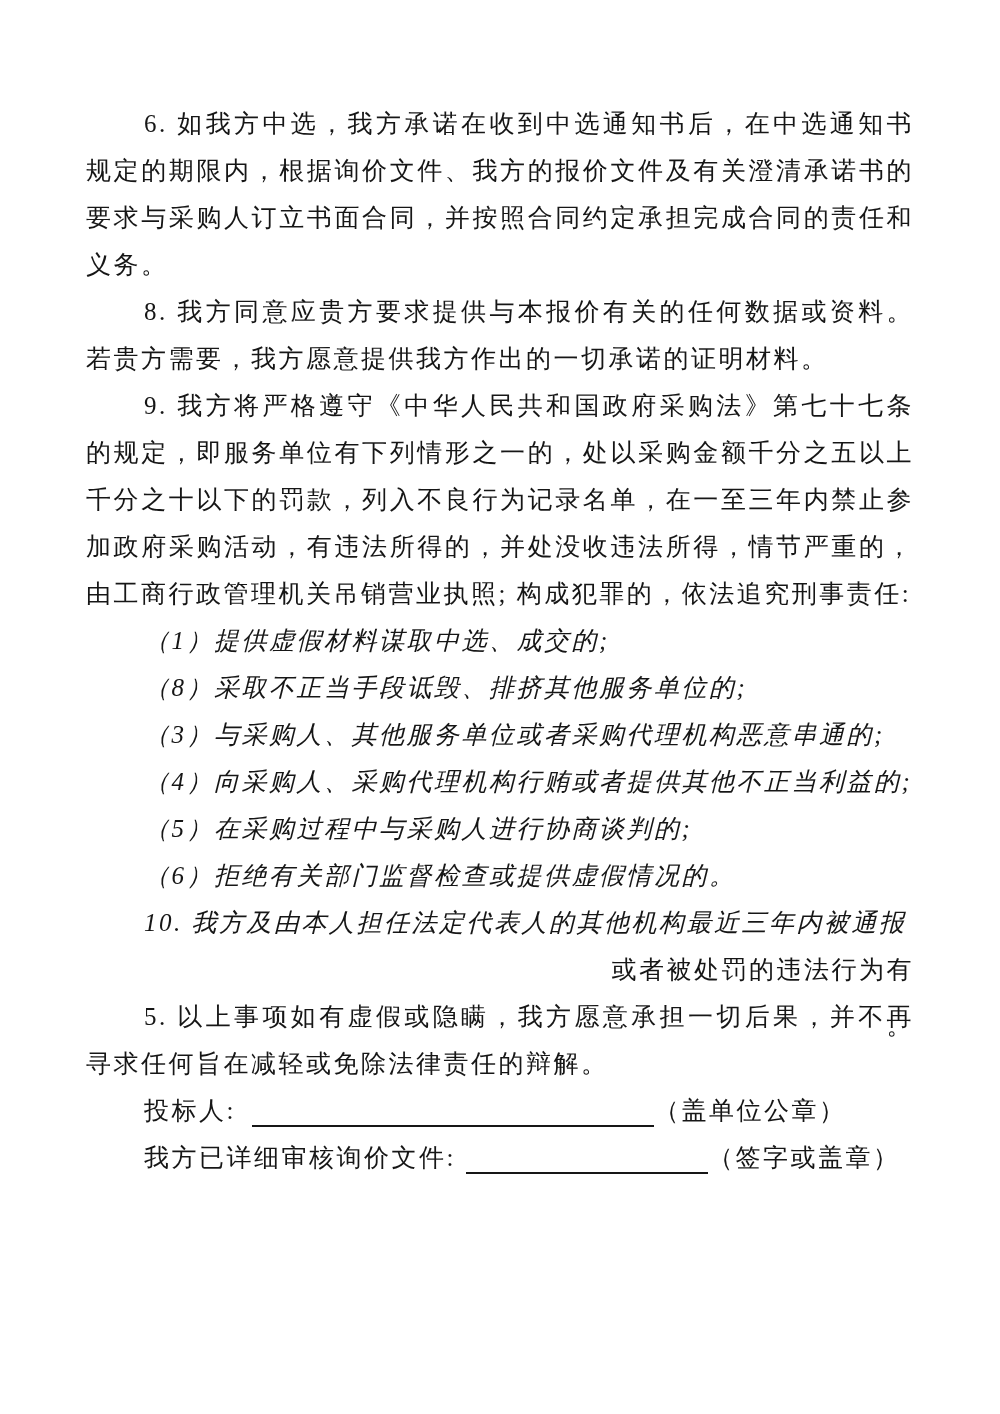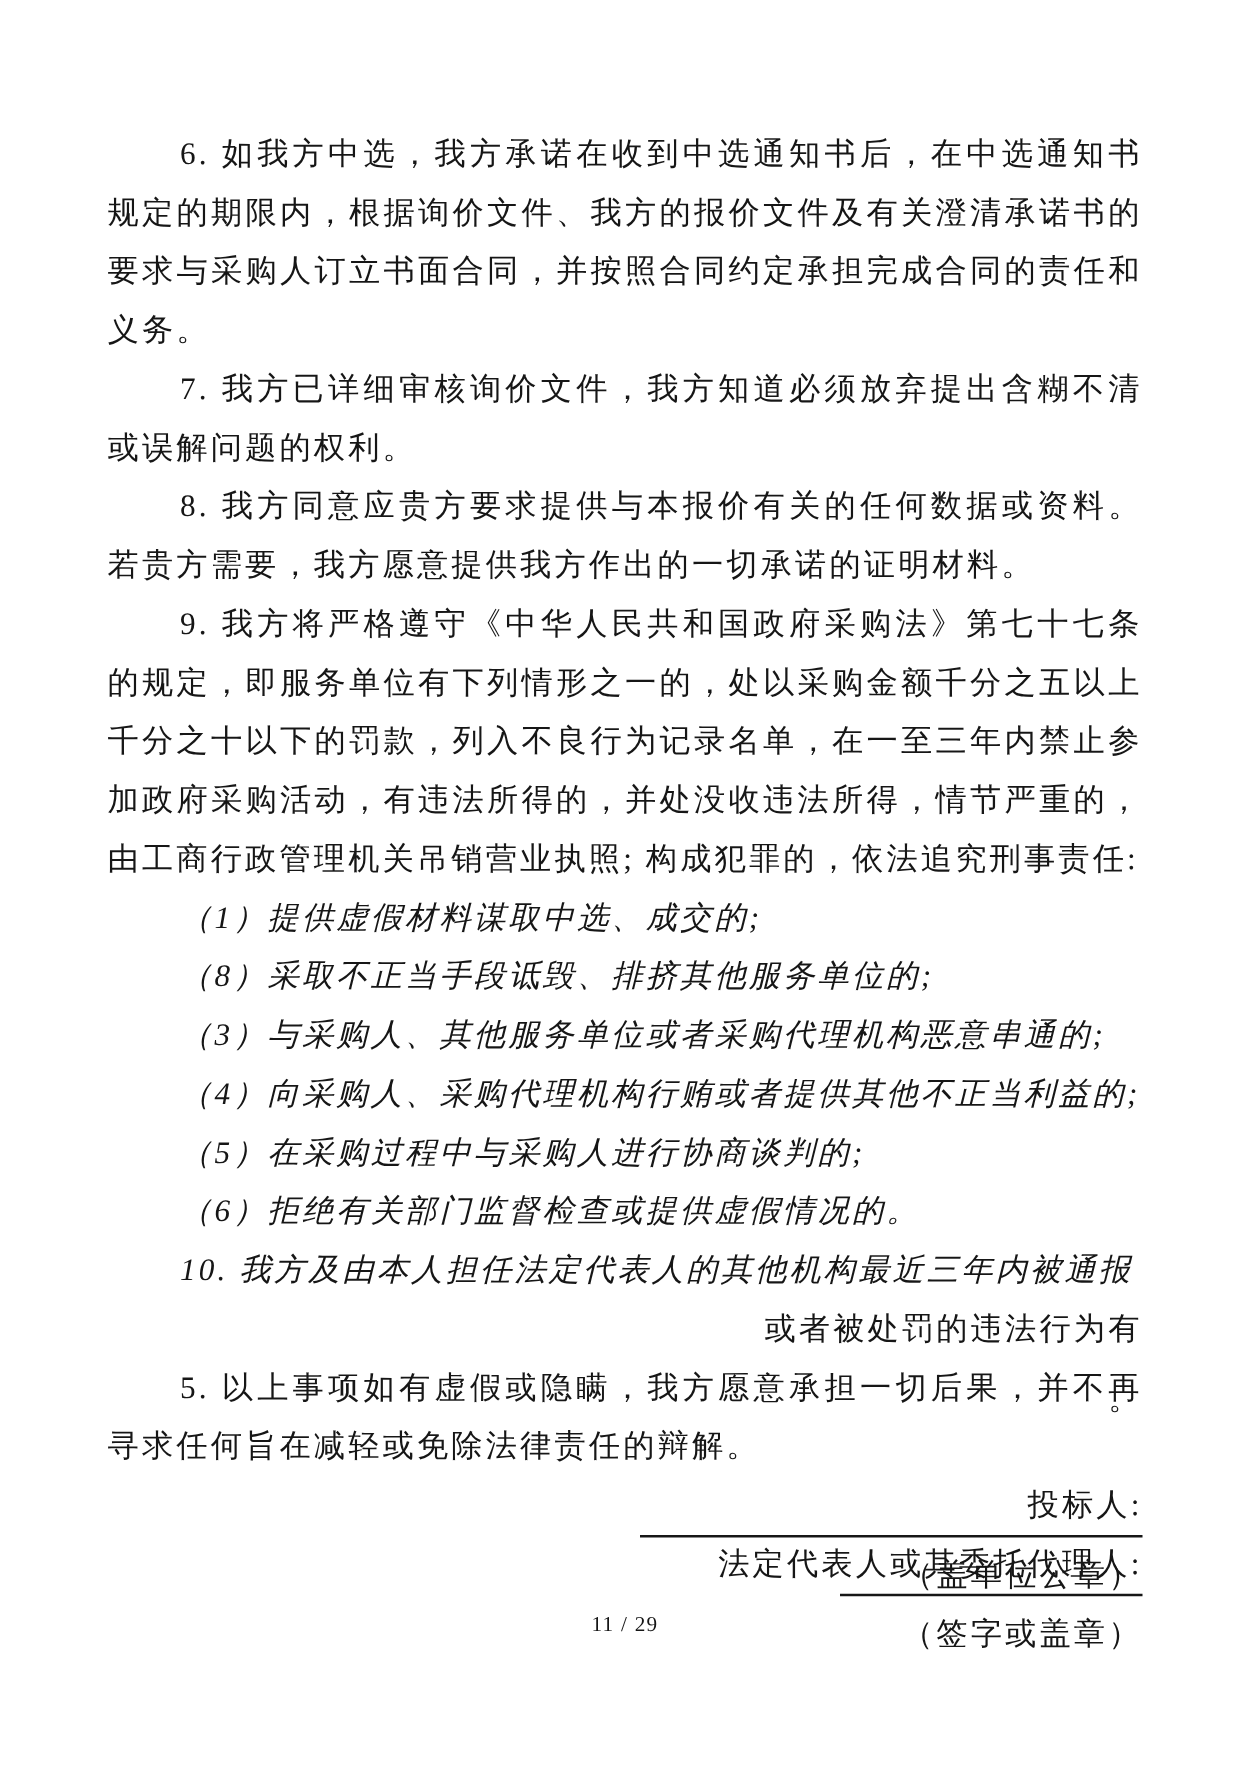--- a/index.html
+++ b/index.html
@@ -41,21 +41,20 @@
     margin-bottom: 7px;
   }
   .blank.grow { flex: 1 1 auto; }
   .blank.w-bidder { width: 402px; margin-left: 16px; }
   .blank.w-rep   { width: 242px; margin-left: 10px; }
   .sig-row {
     display: flex;
     align-items: flex-end;
     height: 47px;
     padding-left: 58px;
-    flex-direction: column;
   }
   .sig-label, .sig-note, .suffix { white-space: nowrap; }
   .sig-note { }
   .footer {
     position: absolute;
     left: 0;
     top: 1290px;
     width: 100%;
     text-align: center;
     font-size: 17px;
@@ -64,21 +63,20 @@
   }
 </style>
 </head>
 <body>
 
 <div class="page">
   <div class="content">
 
     <p class="para">6. 如我方中选，我方承诺在收到中选通知书后，在中选通知书规定的期限内，根据询价文件、我方的报价文件及有关澄清承诺书的要求与采购人订立书面合同，并按照合同约定承担完成合同的责任和义务。</p>
 
-    <p class="para">7. 我方已详细审核询价文件，我方知道必须放弃提出含糊不清或误解问题的权利。</p>
 
     <p class="para">8. 我方同意应贵方要求提供与本报价有关的任何数据或资料。若贵方需要，我方愿意提供我方作出的一切承诺的证明材料。</p>
 
     <p class="para">9. 我方将严格遵守《中华人民共和国政府采购法》第七十七条的规定，即服务单位有下列情形之一的，处以采购金额千分之五以上千分之十以下的罚款，列入不良行为记录名单，在一至三年内禁止参加政府采购活动，有违法所得的，并处没收违法所得，情节严重的，由工商行政管理机关吊销营业执照; 构成犯罪的，依法追究刑事责任:</p>
 
     <p class="para oneline">（1）提供虚假材料谋取中选、成交的;</p>
     <p class="para oneline">（8）采取不正当手段诋毁、排挤其他服务单位的;</p>
     <p class="para oneline">（3）与采购人、其他服务单位或者采购代理机构恶意串通的;</p>
     <p class="para oneline">（4）向采购人、采购代理机构行贿或者提供其他不正当利益的;</p>
     <p class="para oneline">（5）在采购过程中与采购人进行协商谈判的;</p>
@@ -94,23 +92,20 @@
 
     <p class="para">5. 以上事项如有虚假或隐瞒，我方愿意承担一切后果，并不再寻求任何旨在减轻或免除法律责任的辩解。</p>
 
     <div class="sig-row">
       <span class="sig-label">投标人:</span>
       <span class="blank w-bidder"></span>
       <span class="sig-note">（盖单位公章）</span>
     </div>
 
     <div class="sig-row">
-      <span class="sig-label">法定代表人或其委托代理人:</span>
+      <span class="sig-label">我方已详细审核询价文件:</span>
       <span class="blank w-rep"></span>
       <span class="sig-note">（签字或盖章）</span>
     </div>
 
   </div>
 
-  <div class="footer">
-    <span>11 / 29</span>
-  </div>
 </div>
 
 </body></html>

